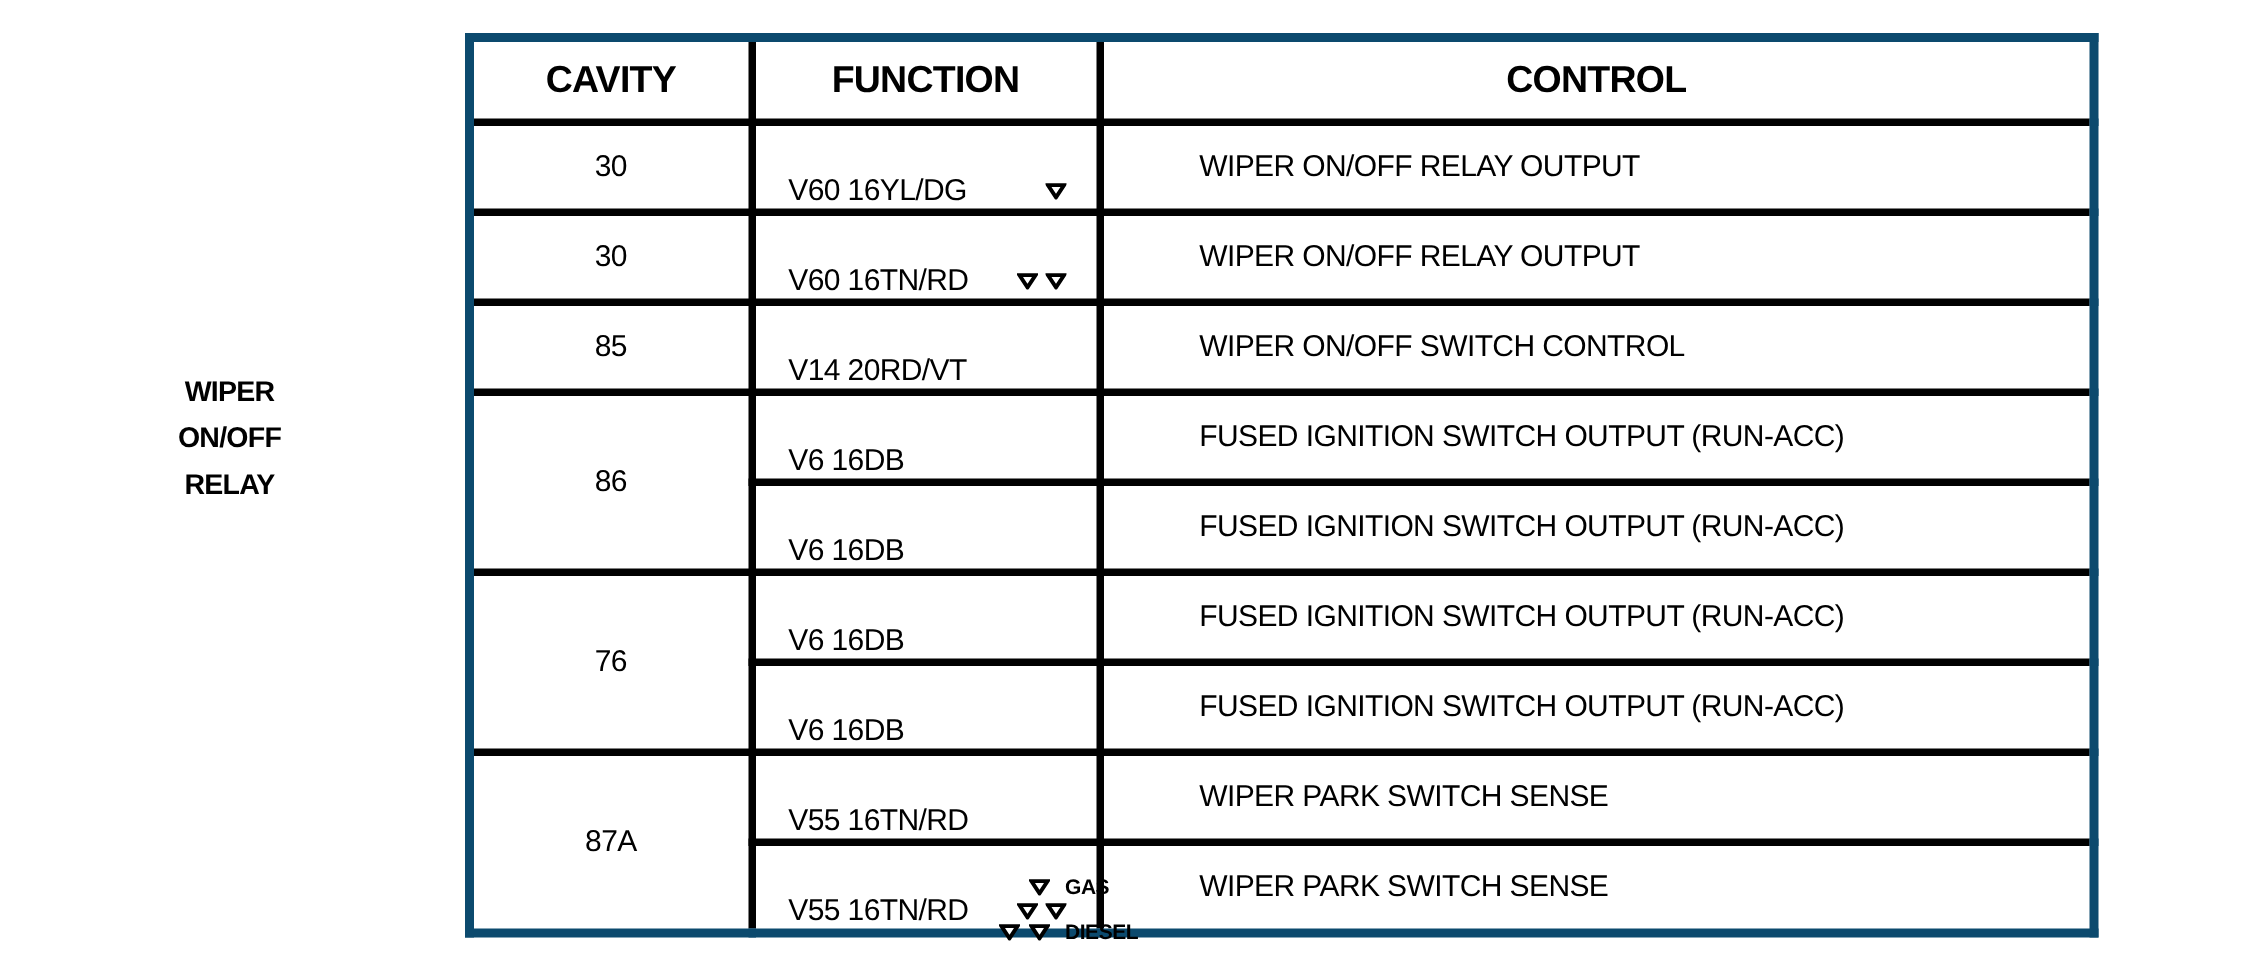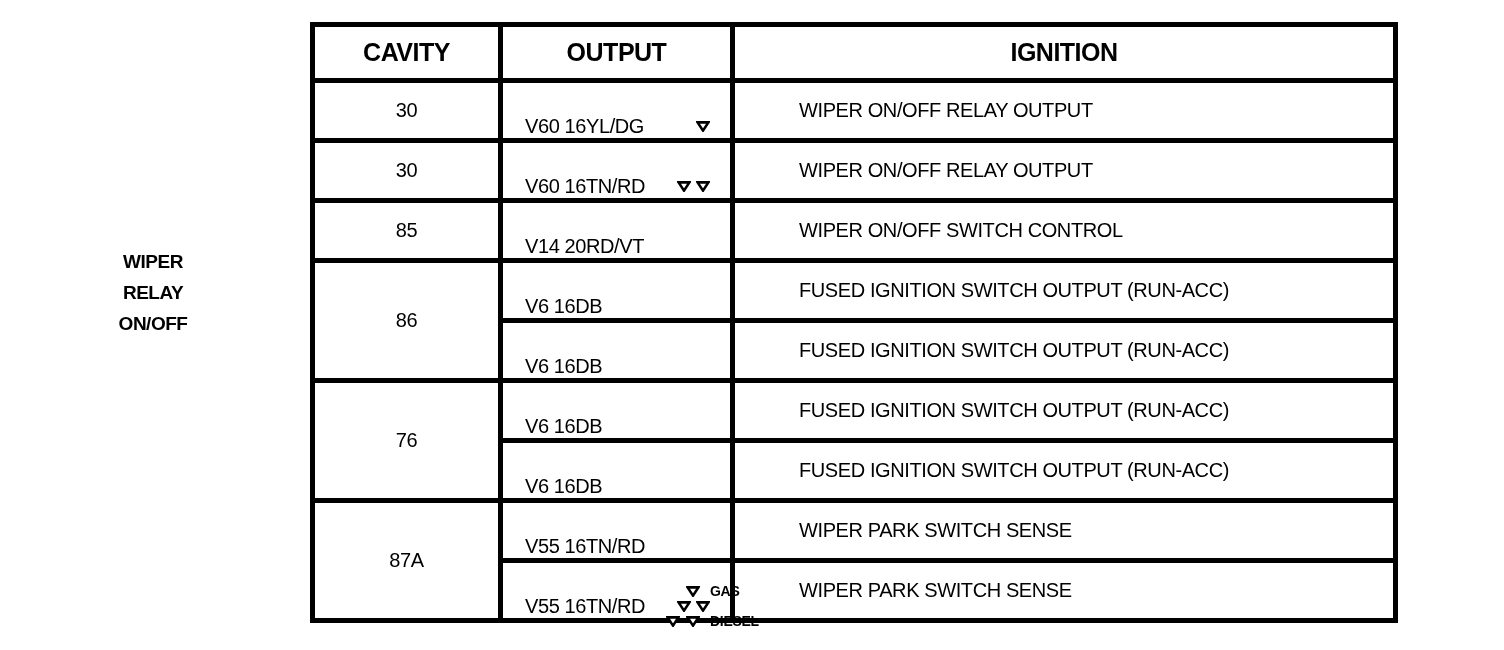--- a/index.html
+++ b/index.html
@@ -16,21 +16,21 @@
   .relay-label {
     position: absolute; left: 58px; top: 246px; width: 190px;
     text-align: center; font-weight: bold; font-size: 19px; line-height: 31px;
     letter-spacing: -0.5px;
   }
 
   
   table.pin-table {
     position: absolute; left: 310px; top: 22px;
     border-collapse: collapse; table-layout: fixed; width: 1083px;
-    border: 4px solid #0c4a6e;
+    border: 6px solid #0c4a6e;
   }
   .pin-table th, .pin-table td {
     border: 5px solid #000;
     vertical-align: middle;
     padding: 0;
     overflow: hidden;
   }
   .pin-table th {
     height: 51px; font-size: 25px; font-weight: bold; text-align: center;
     letter-spacing: -0.5px;
@@ -64,35 +64,35 @@
   }
   .legend-text { margin-left: 10px; }
 </style>
 </head>
 <body>
 
 <div class="canvas">
 
   <div class="relay-label">
     <div>WIPER</div>
+    <div>ON/OFF</div>
     <div>RELAY</div>
-    <div>ON/OFF</div>
   </div>
 
   <table class="pin-table">
     <colgroup>
       <col style="width:188px">
       <col style="width:232px">
       <col style="width:663px">
     </colgroup>
     <thead>
       <tr class="rh-hdr">
         <th>CAVITY</th>
-        <th>OUTPUT</th>
-        <th>IGNITION</th>
+        <th>FUNCTION</th>
+        <th>CONTROL</th>
       </tr>
     </thead>
     <tbody>
       <tr class="rh-s1">
         <td class="cavity-cell">30</td>
         <td class="circuit-cell">
           <div class="circuit-inner">
             <span>V60 16YL/DG</span>
             <span class="marker">
                 <svg width="14" height="11" viewBox="0 0 14 11" xmlns="http://www.w3.org/2000/svg">

